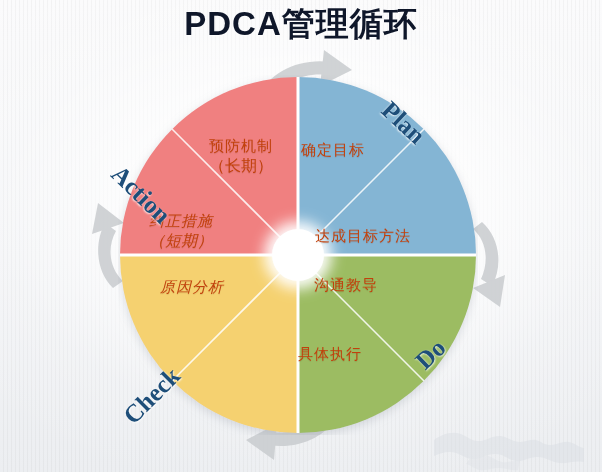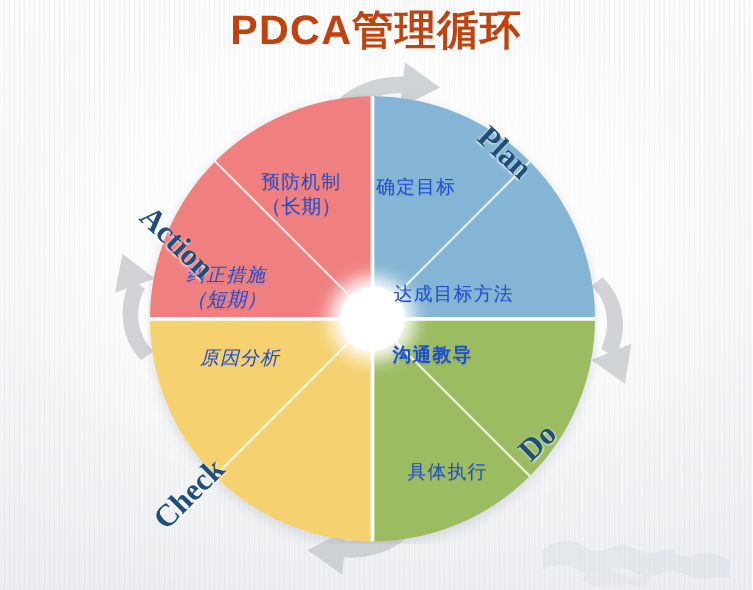--- a/index.html
+++ b/index.html
@@ -31,33 +31,33 @@
   #bg-map{
     position:absolute;left:430px;top:398px;width:180px;height:80px;
     opacity:.45;
   }
   
   #title{
     position:absolute;left:0;top:2px;width:602px;
     text-align:center;
     font-size:33px;
     font-weight:700;
-    color:#c2410c;
+    color:#0f172a;
     letter-spacing:1px;
     text-shadow:0 1px 2px rgba(255,255,255,.9);
     white-space:nowrap;
   }
   
   #wheel-wrap{
     position:absolute;left:118px;top:75px;width:360px;height:360px;
   }
   #wheel-svg{position:absolute;left:0;top:0;}
   .seg-label{
     position:absolute;
-    color:#1d4ed8;
+    color:#c2410c;
     font-size:15px;
     font-weight:400;
     letter-spacing:1px;
     white-space:nowrap;
     text-shadow:0 1px 1px rgba(0,0,0,.10);
     line-height:1.25;
   }
   .seg-label .sub{
     display:block;
     font-size:16px;
@@ -158,24 +158,24 @@
     <circle cx="180" cy="180" r="26" fill="#ffffff"></circle>
   </svg>
 
   <div class="seg-label" style="left:197px;top:152px;">
     <span>达成目标方法</span>
   </div>
   <div class="seg-label" style="left:183px;top:66px;">
     <span>确定目标</span>
   </div>
 
-  <div class="seg-label" style="left:196px;top:201px;font-weight:bold;">
+  <div class="seg-label" style="left:196px;top:201px;">
     <span>沟通教导</span>
   </div>
-  <div class="seg-label" style="left:180px;top:294px;margin-left:28px;">
+  <div class="seg-label" style="left:180px;top:270px;">
     <span>具体执行</span>
   </div>
 
   <div class="seg-label" style="left:42px;top:203px;font-style:italic;">
     <span>原因分析</span>
   </div>
 
   <div class="seg-label" style="left:91px;top:62px;text-align:center;">
     <span>预防机制</span>
     <span class="sub">（长期）</span>

